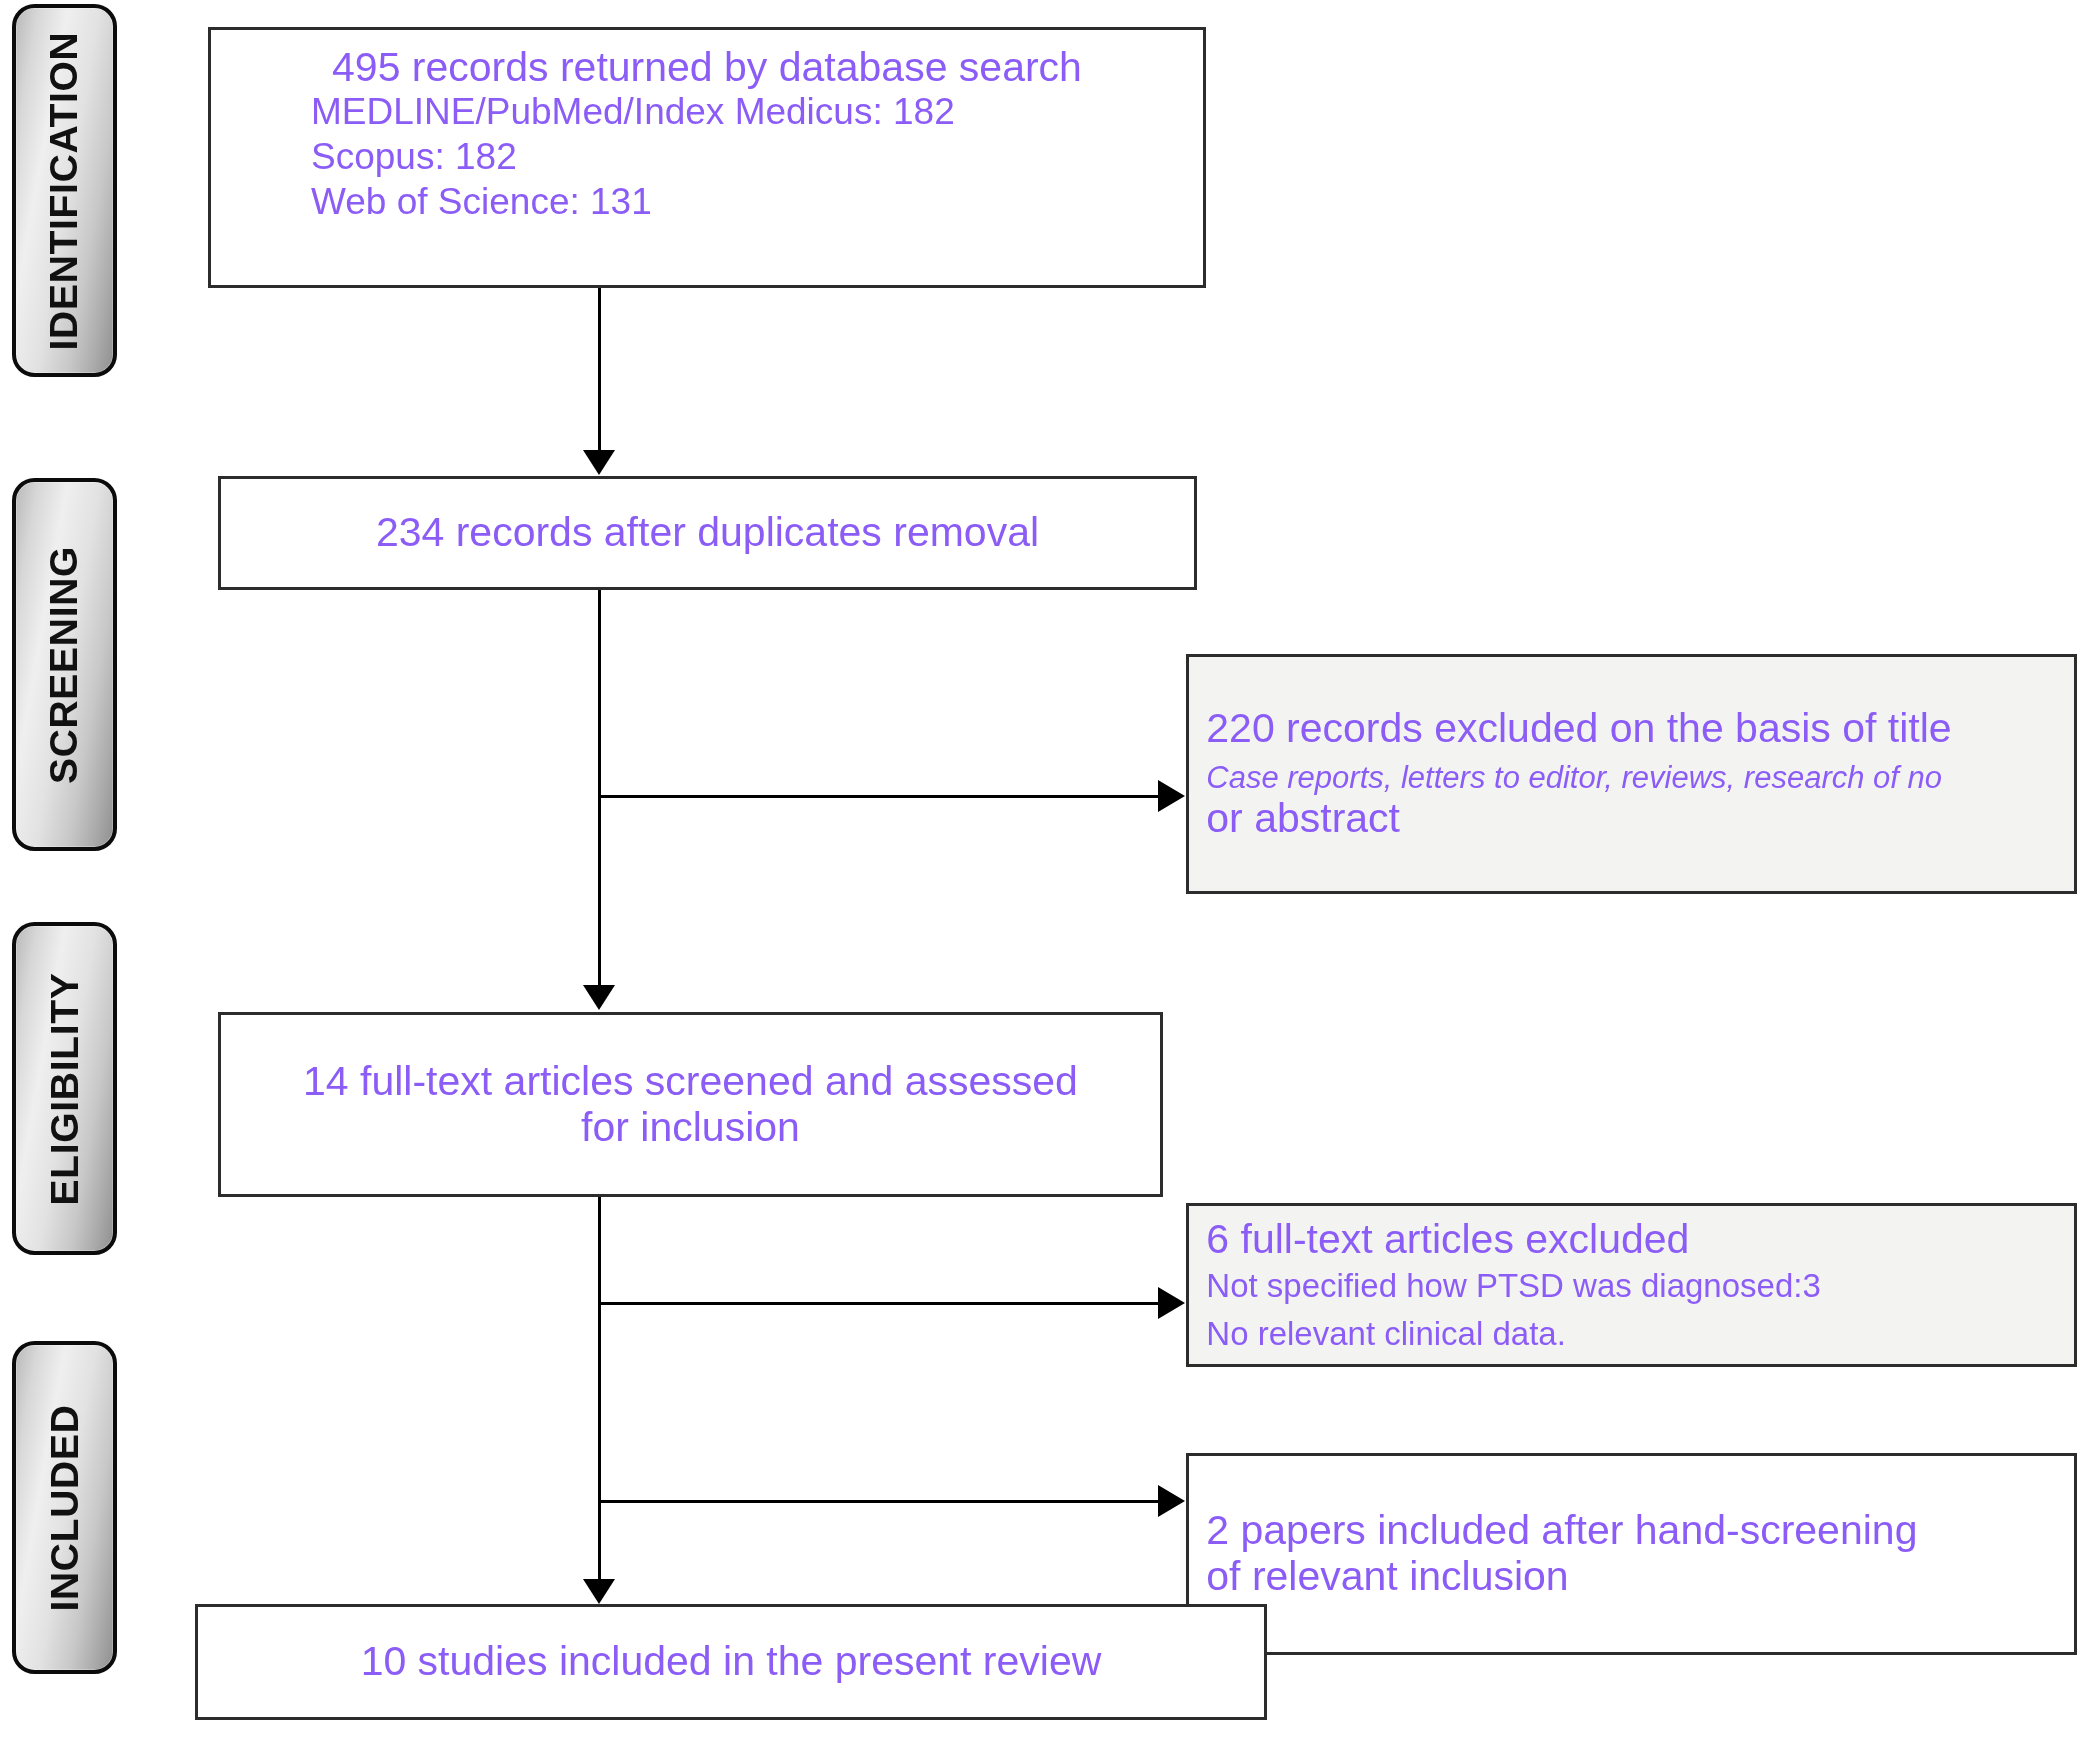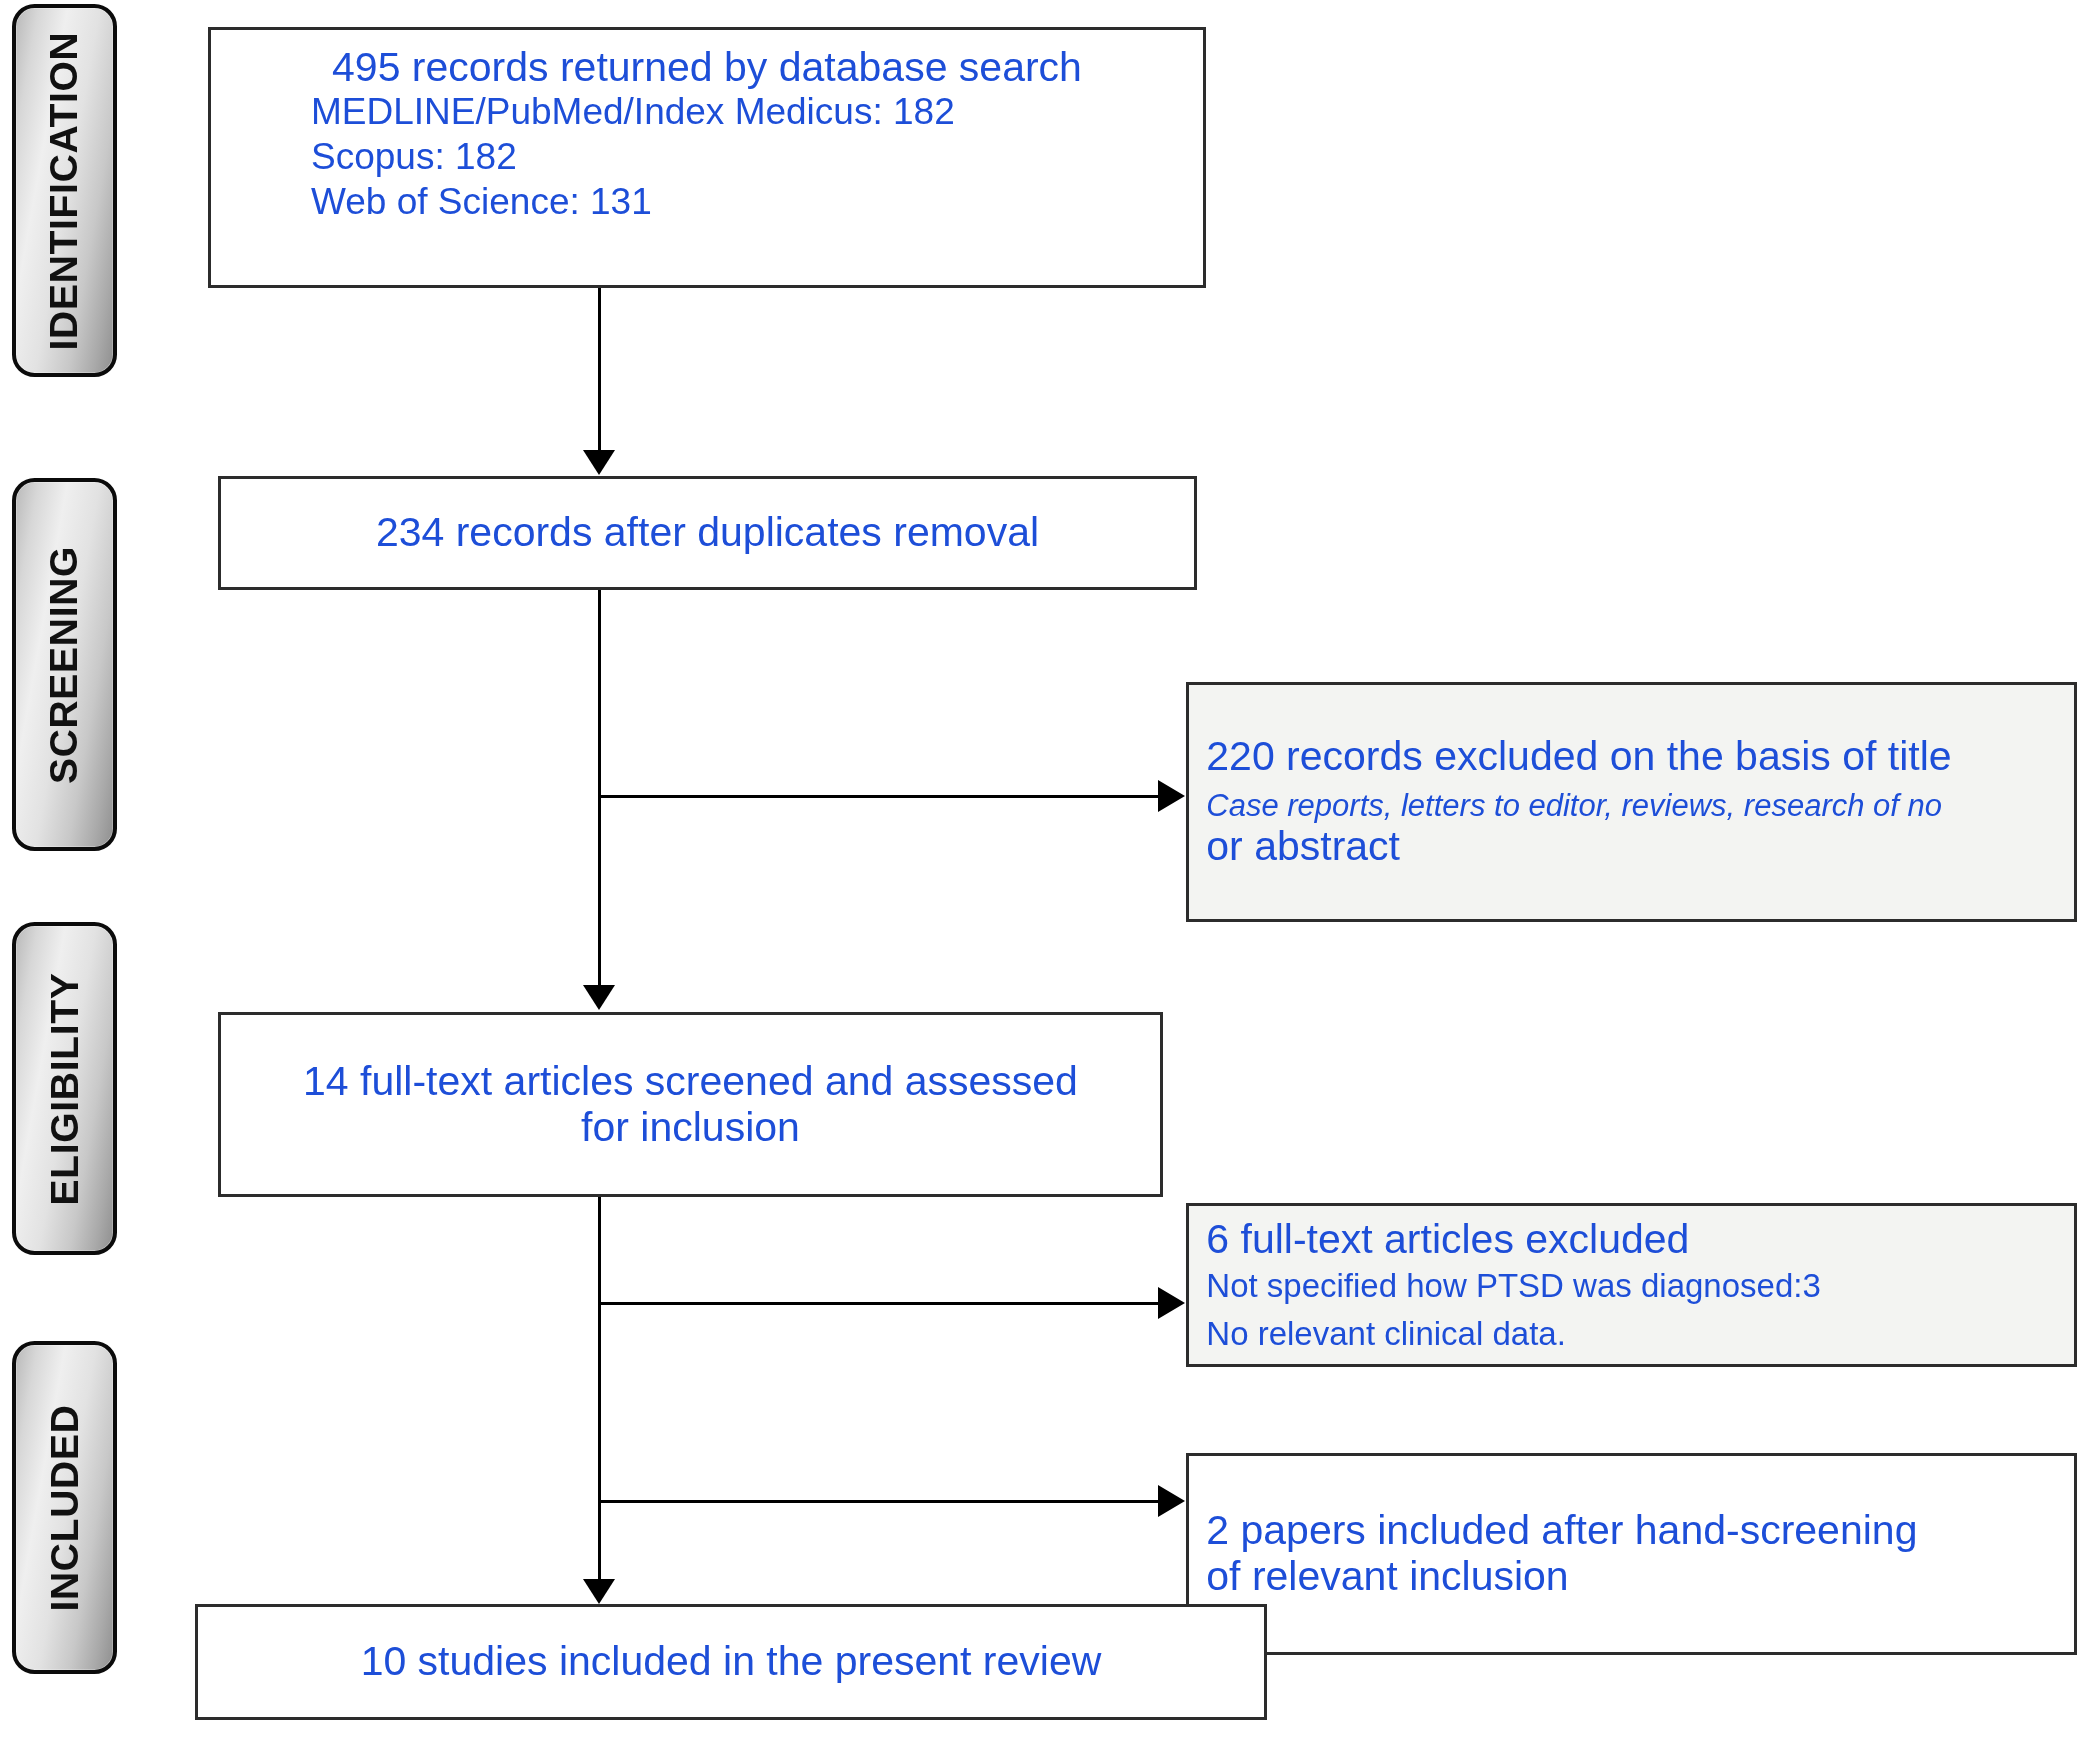--- a/index.html
+++ b/index.html
@@ -53,21 +53,21 @@
     border: 3.3px solid #2c2c2c;
     background: #ffffff;
     display: flex;
     flex-direction: column;
     justify-content: center;
   }
   .box.shaded {
     background: #f3f4f2;
   }
   .box .line {
-    color: #1d4ed8;
+    color: #8b5cf6;
     font-family: "Liberation Sans", sans-serif;
     line-height: 1.12;
   }
   .t-big   { font-size: 41px; }
   .t-mid   { font-size: 37px; }
   .t-small { font-size: 33px; }
   .t-ital  { font-size: 31px; font-style: italic; }
   .center  { text-align: center; }
   .indent  { padding-left: 100px; }
 
@@ -133,21 +133,21 @@
   <div class="box" style="left:218px; top:476px; width:979px; height:114px;">
     <div class="line t-big center">234 records after duplicates removal</div>
   </div>
 
   <div class="vline" style="left:598px; top:590px; height:397px;"></div>
   <div class="arrow-down" style="left:583px; top:985px;"></div>
 
   <div class="hline" style="left:598px; top:795px; width:562px;"></div>
   <div class="arrow-right" style="left:1158px; top:780px;"></div>
 
-  <div class="box shaded" style="left:1186px; top:682px; width:891px; height:240px; padding:0 17.3px;">
+  <div class="box shaded" style="left:1186px; top:654px; width:891px; height:240px; padding:0 17.3px;">
     <div class="line t-big">220 records excluded on the basis of title</div>
     <div class="line t-ital" style="margin-top:9.3px;">Case reports, letters to editor, reviews, research of no</div>
     <div class="line t-big">or abstract</div>
   </div>
 
   <div class="box" style="left:218px; top:1012px; width:945px; height:185px;">
     <div class="line t-big center">14 full-text  articles screened and assessed</div>
     <div class="line t-big center">for inclusion</div>
   </div>
 

